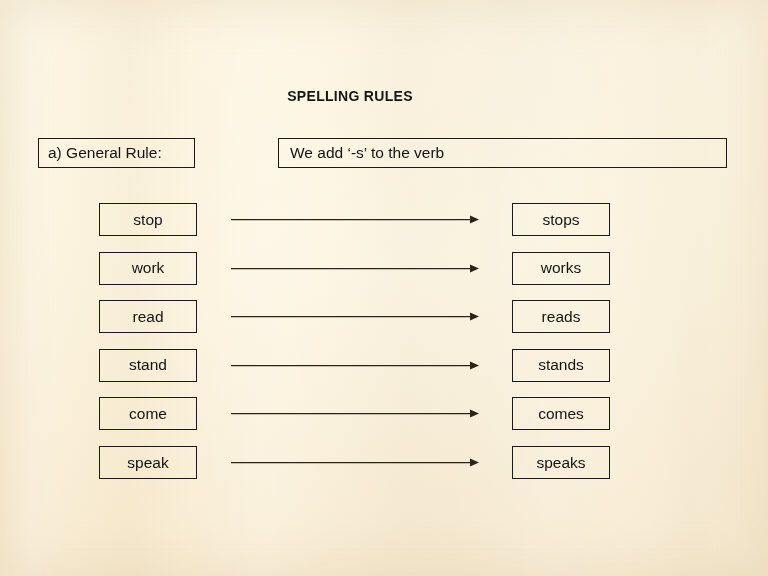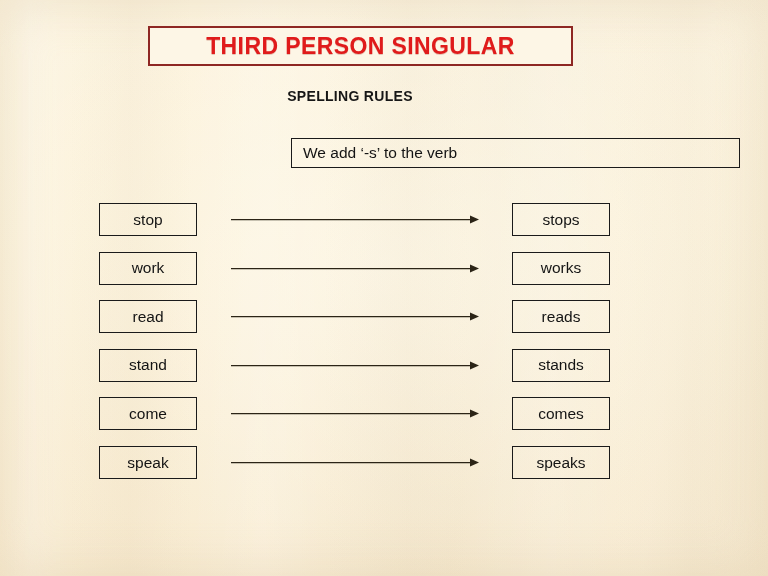--- a/index.html
+++ b/index.html
@@ -101,21 +101,21 @@
     font-size: 15.5px;
   }
   #rule-label-box {
     left: 38px;
     top: 138px;
     width: 157px;
     height: 30px;
     padding-left: 9px;
   }
   #rule-value-box {
-    left: 291px;
+    left: 278px;
     top: 138px;
     width: 449px;
     height: 30px;
     padding-left: 11px;
   }
 
   
   .verb-box {
     position: absolute;
     width: 98px;
@@ -138,26 +138,26 @@
     width: 248px;
     height: 11px;
   }
   .arrow svg { display: block; }
 </style>
 </head>
 <body>
 
 <div id="slide">
 
-  <div id="title-banner" class="layer">
-    <span id="title-text">THIRD PERSON SINGULAR</span>
+
+  <div id="subtitle" class="layer">SPELLING RULES</div>
+
+  <div id="rule-label-box" class="layer rule-box">
+    <span>a) General Rule:</span>
   </div>
-
-  <div id="subtitle" class="layer">SPELLING RULES</div>
-
 
   <div id="rule-value-box" class="layer rule-box">
     <span>We add ‘-s’ to the verb</span>
   </div>
 
   <div id="rows-root">
       <div class="verb-box verb-left" style="top: 203px;">
         <span>stop</span>
       </div>
       <div class="arrow" style="top: 214px;">

